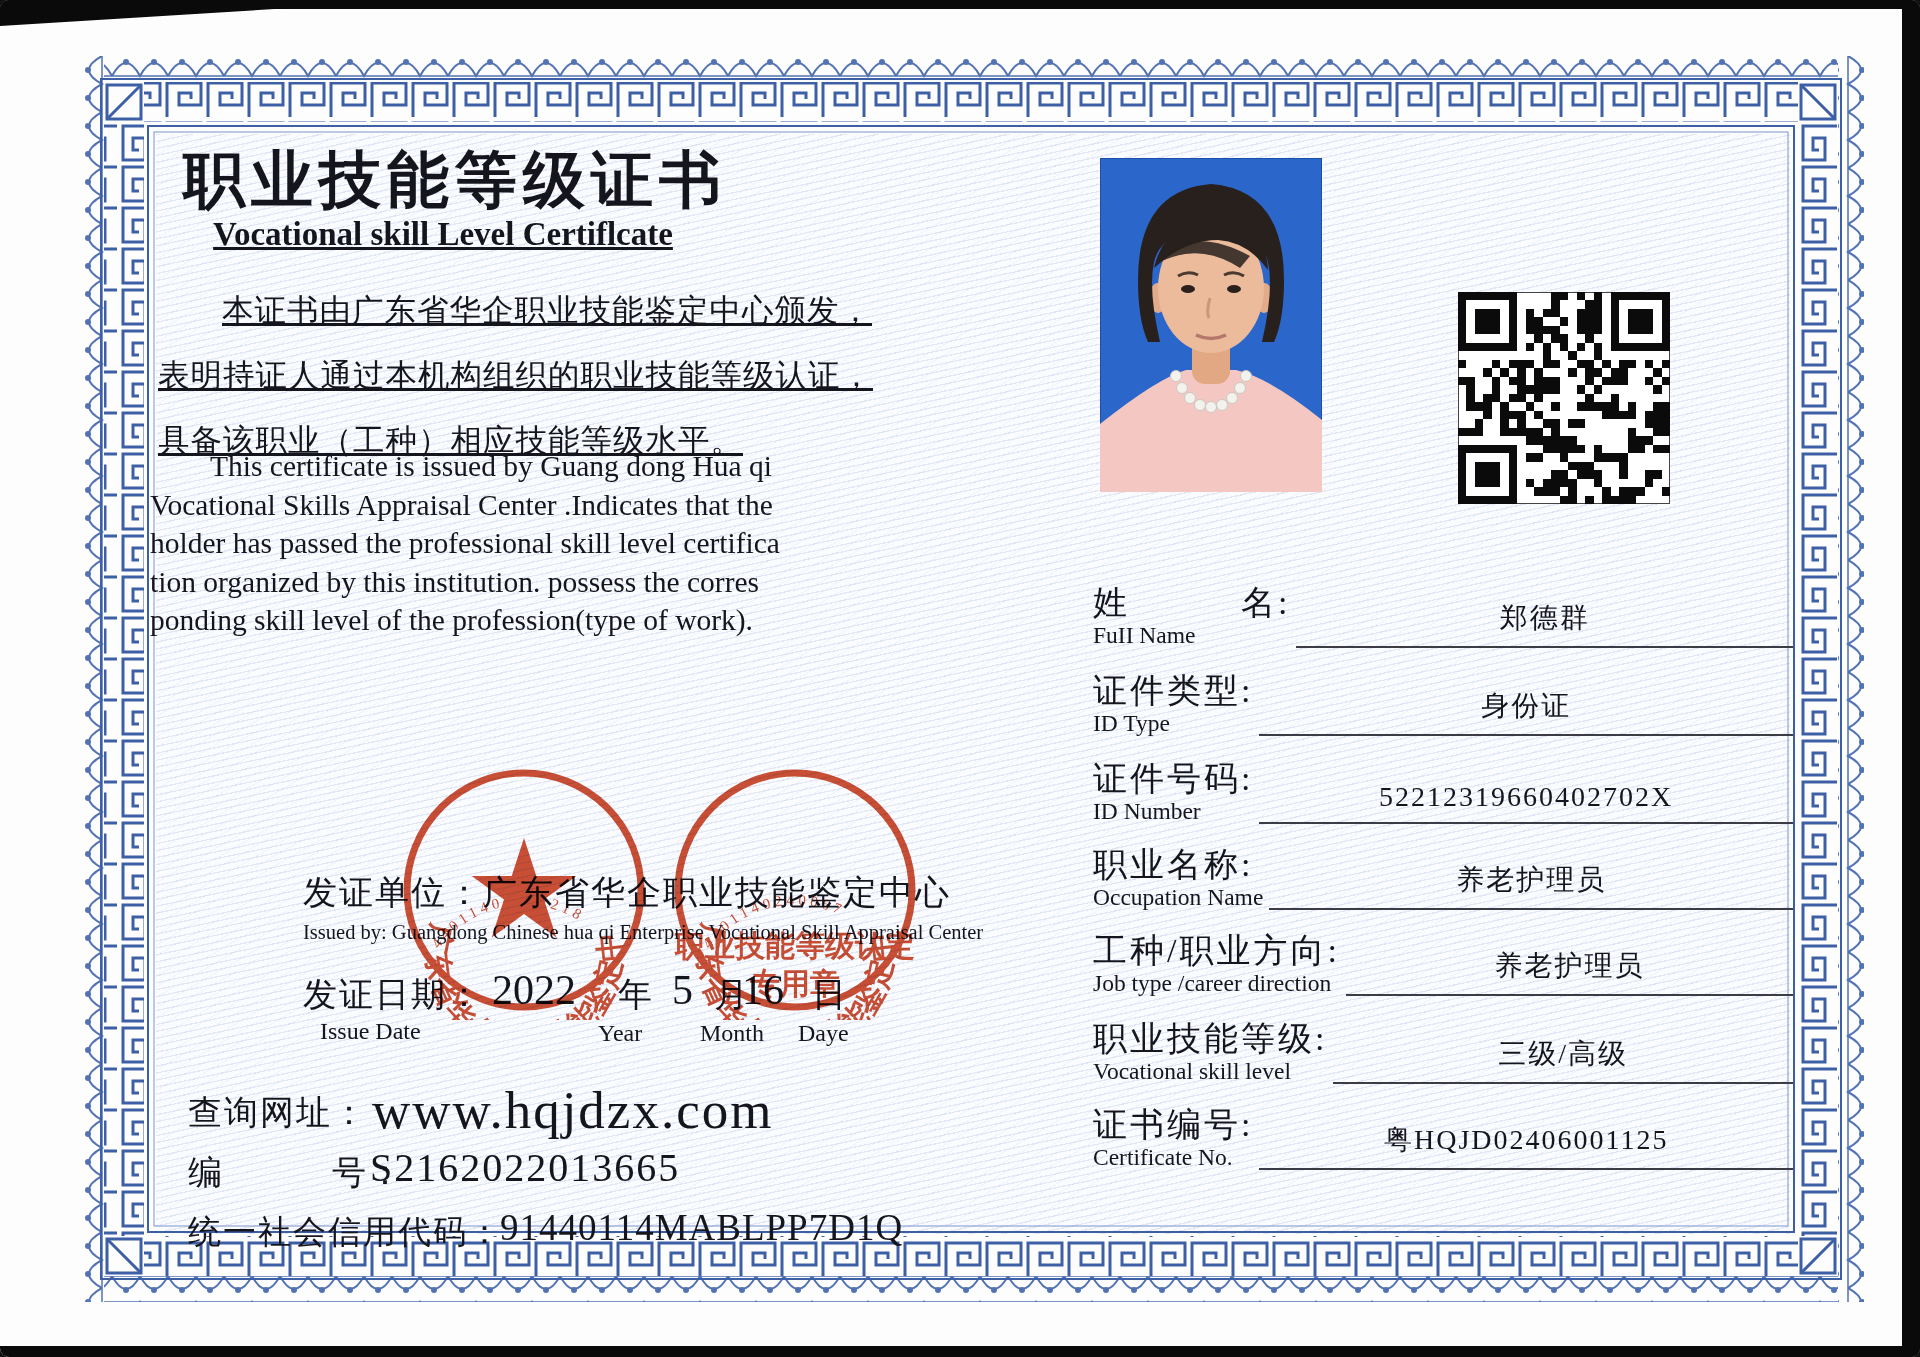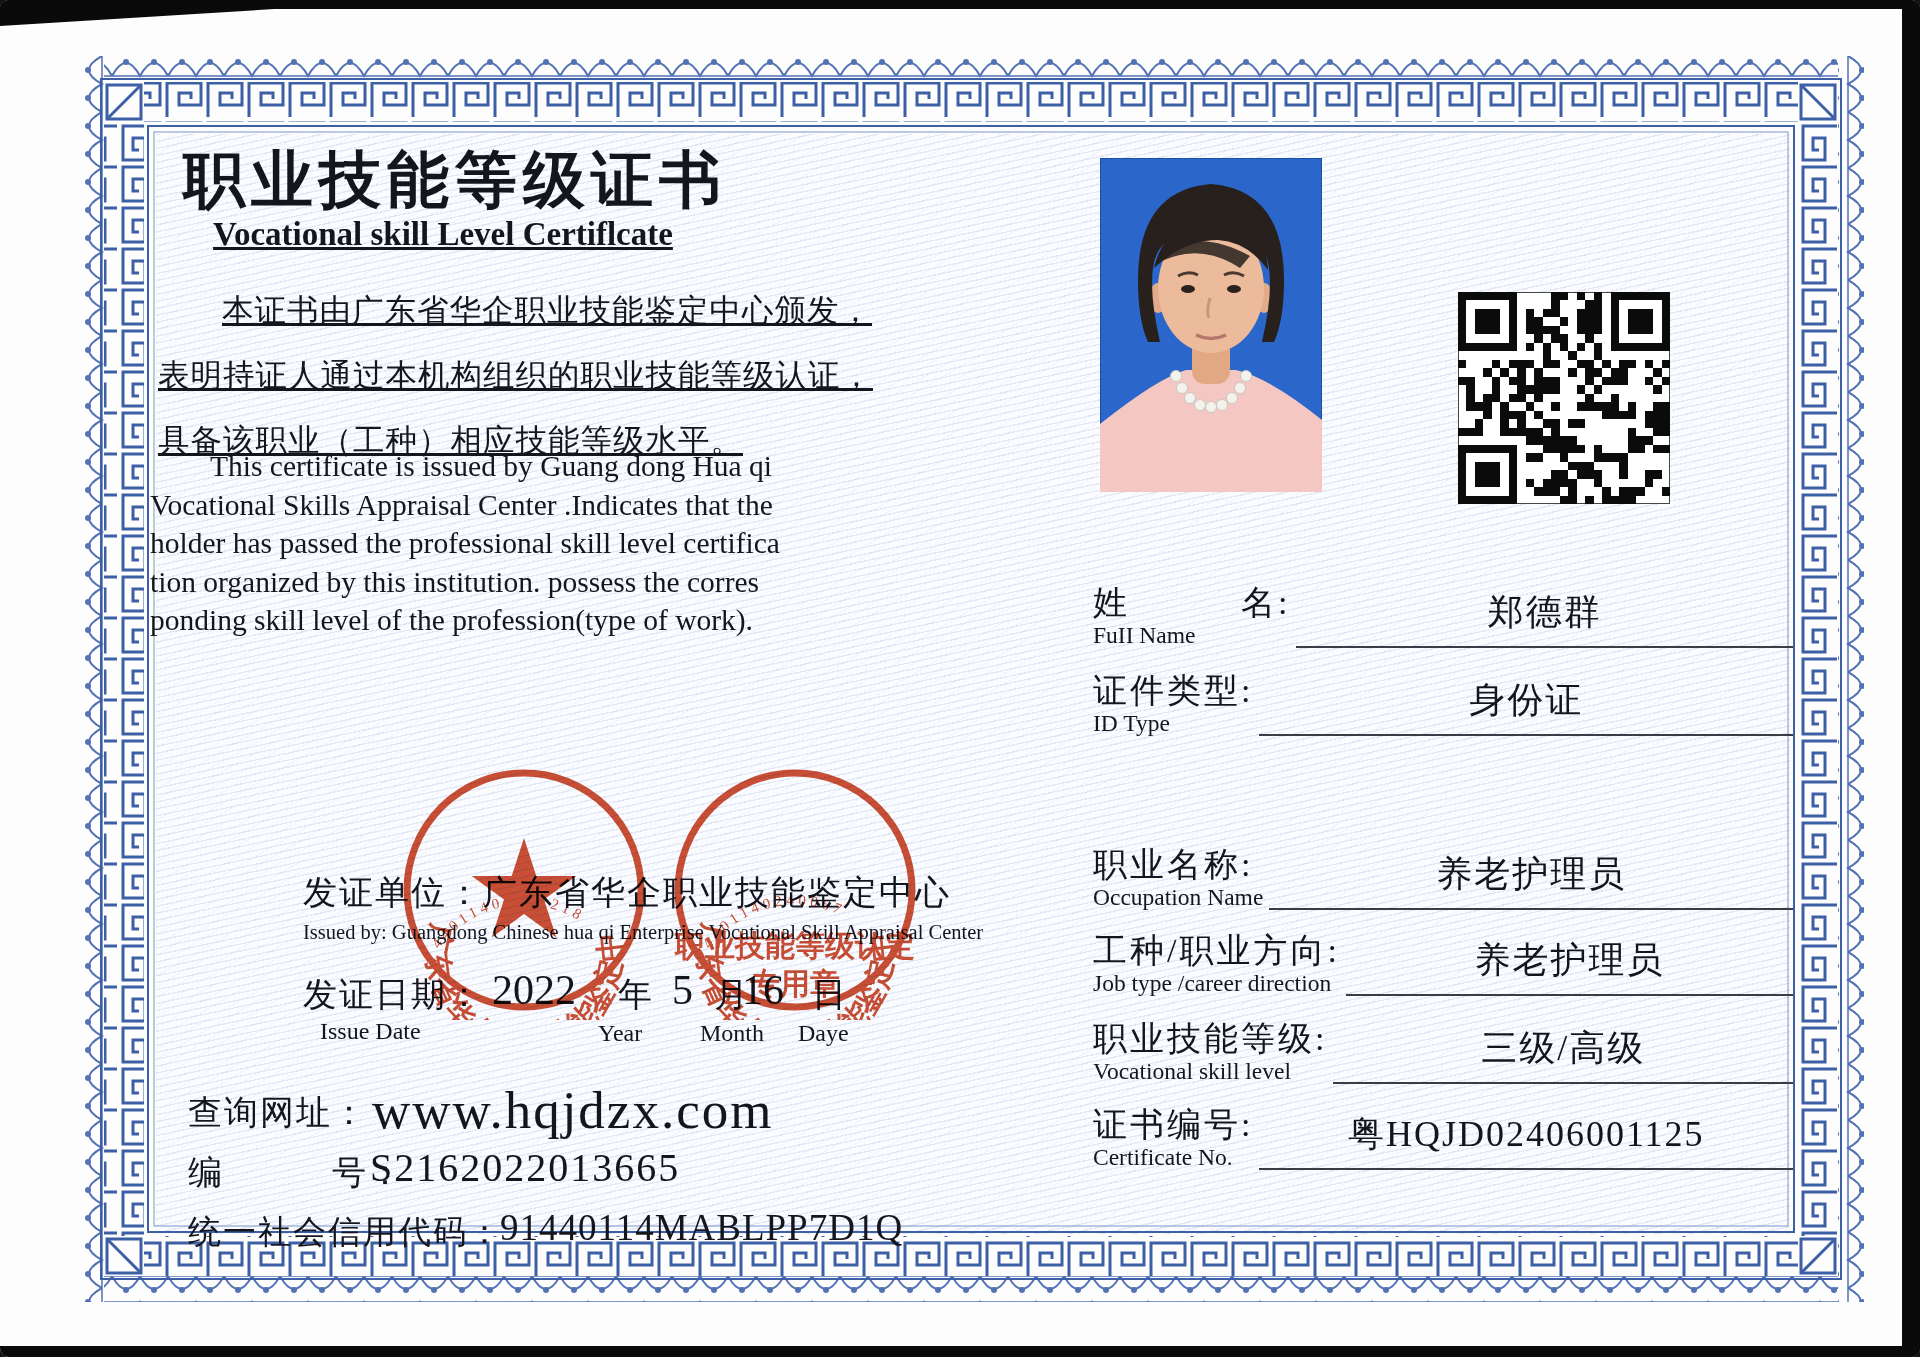--- a/index.html
+++ b/index.html
@@ -32,21 +32,21 @@
   .d-num{font-size:42px;}
   .d-en{font-size:24px;}
   .f-zh{font-size:34px;letter-spacing:2px;}
   .f-val{font-size:53px;letter-spacing:2px;}
   .f-val2{font-size:37px;letter-spacing:1px;}
   
   .frow{position:absolute;left:1093px;width:700px;z-index:3;display:flex;align-items:flex-end;}
   .flab{flex:0 0 auto;line-height:1.12;}
   .flab .zh{font-size:34px;letter-spacing:3px;white-space:nowrap;}
   .flab .en{font-size:23.5px;white-space:nowrap;}
-  .fval{flex:1 1 auto;border-bottom:2px solid #3c3c46;text-align:center;font-size:36px;
+  .fval{flex:1 1 auto;border-bottom:2px solid #3c3c46;text-align:center;font-size:28px;
         letter-spacing:2px;padding-bottom:9px;margin-left:6px;white-space:nowrap;}
   .photo{position:absolute;left:1100px;top:158px;z-index:3;}
   .qr{position:absolute;left:1458px;top:292px;z-index:3;}
   .seal{position:absolute;z-index:4;mix-blend-mode:multiply;opacity:.9;}
 </style>
 </head>
 <body>
 
 <div class="page">
 
@@ -503,20 +503,27 @@
     </div>
     <div class="fval">郑德群</div>
   </div>
   <div class="frow" style="top:672px;">
     <div class="flab">
       <div class="zh">证件类型:</div>
       <div class="en">ID Type</div>
     </div>
     <div class="fval">身份证</div>
   </div>
+  <div class="frow" style="top:760px;">
+    <div class="flab">
+      <div class="zh">证件号码:</div>
+      <div class="en">ID Number</div>
+    </div>
+    <div class="fval">52212319660402702X</div>
+  </div>
   <div class="frow" style="top:846px;">
     <div class="flab">
       <div class="zh">职业名称:</div>
       <div class="en">Occupation Name</div>
     </div>
     <div class="fval">养老护理员</div>
   </div>
   <div class="frow" style="top:932px;">
     <div class="flab">
       <div class="zh">工种/职业方向:</div>

